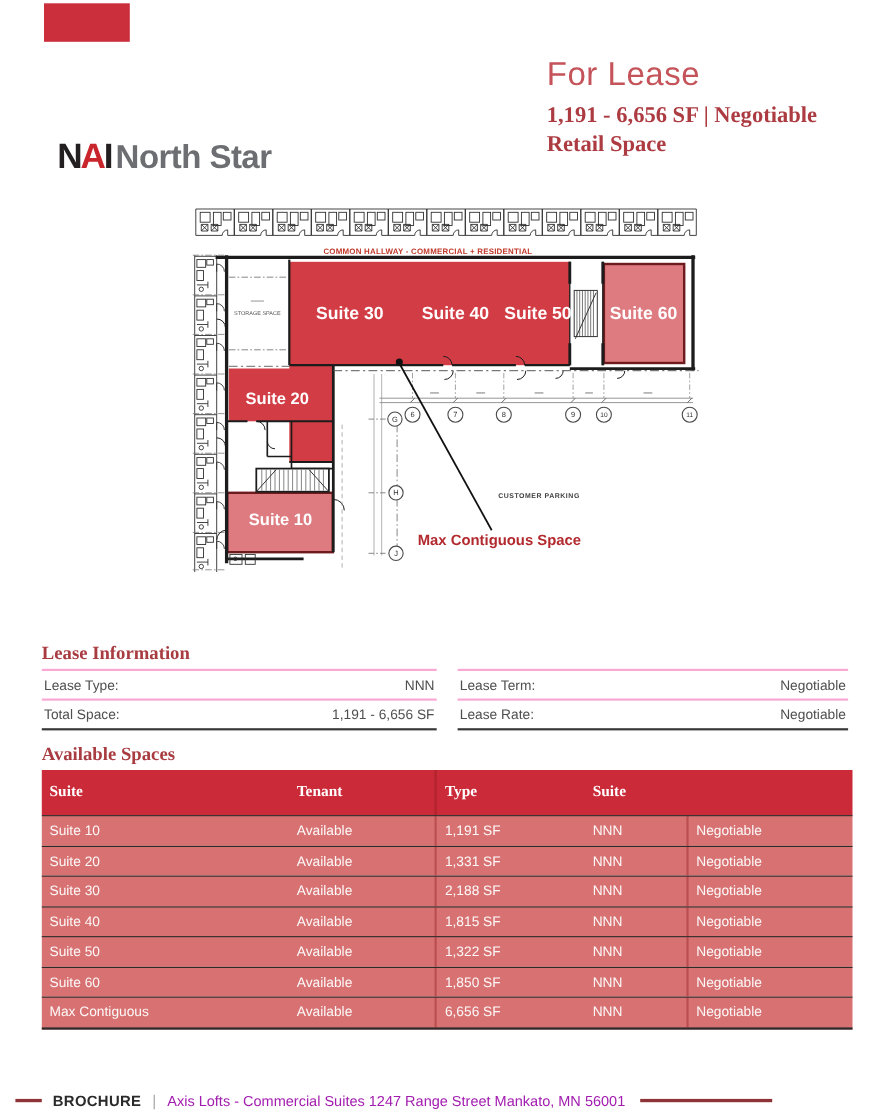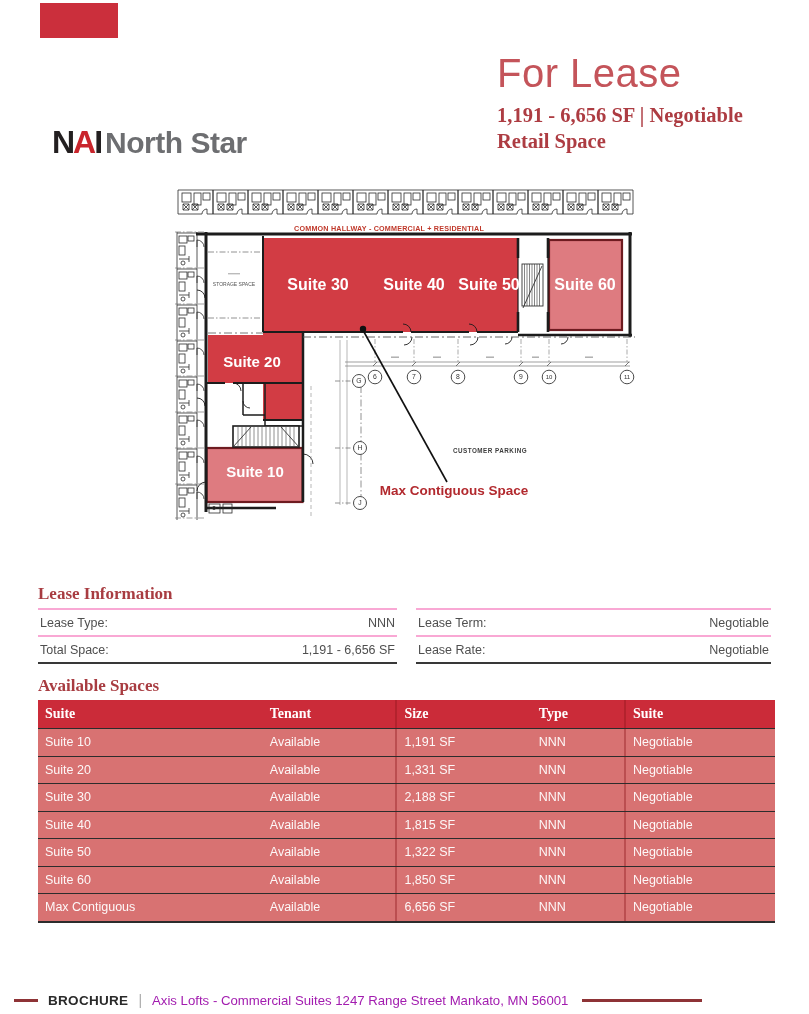--- a/index.html
+++ b/index.html
@@ -7,40 +7,40 @@
     width:809px;height:1014px;position:relative;background:#ffffff;
     font-family:"Liberation Sans",sans-serif;overflow:hidden;
   }
   
   .red-square{position:absolute;left:40px;top:3px;width:78px;height:35px;background:#cb2f3c;}
   .logo{position:absolute;left:52px;top:88px;display:flex;align-items:baseline;white-space:nowrap;}
   .logo .nai{font-weight:900;font-size:32px;letter-spacing:-2px;color:#231f20;margin-top:36px;}
   .logo .nai .a{color:#c9252c;}
   .logo .rest{font-weight:700;font-size:30px;letter-spacing:-0.5px;color:#6d6e71;margin-left:4px;}
   .title-block{position:absolute;left:497px;top:52px;width:290px;}
-  .for-lease{font-size:40px;font-weight:400;color:#c4545a;letter-spacing:.5px;line-height:1.05;}
+  .for-lease{font-size:30px;font-weight:400;color:#c4545a;letter-spacing:.5px;line-height:1.05;}
   .subtitle{margin-top:8px;font-family:"Liberation Serif",serif;font-weight:700;
     font-size:20.5px;line-height:26px;color:#ad3c42;}
   
   .plan{position:absolute;left:175px;top:186px;width:465px;height:336px;}
   
   .section-heading{position:absolute;font-family:"Liberation Serif",serif;font-weight:700;
     font-size:17px;color:#a83c41;}
   .lease-col{position:absolute;top:608px;border-bottom:2px solid #383838;}
   .lease-col .row{display:flex;justify-content:space-between;align-items:center;
     height:25px;border-top:2px solid #f9a8d4;font-size:12.5px;color:#4f4f4f;padding:0 2px;}
   
   .spaces-table{position:absolute;left:38px;top:700px;width:737px;}
   .t-row{display:grid;grid-template-columns:30.5% 18% 18.5% 12.5% 20.5%;
     height:26.5px;align-items:stretch;background:#d87272;color:rgba(255,255,255,.95);
     border-top:1.5px solid #2c2c2c;font-size:12.5px;}
   .t-row>div{padding-left:7px;display:flex;align-items:center;}
   .t-row>div:nth-child(3),.t-row>div:nth-child(5){border-left:2px solid rgba(140,20,25,.38);}
   .t-row.header{background:#cb2b39;color:#ffffff;font-family:"Liberation Serif",serif;
-    font-weight:700;font-size:14px;height:28px;border-top:none;}
+    font-weight:700;font-size:14px;height:41px;border-top:none;}
   .t-row:last-child{border-bottom:2.5px solid #2c2c2c;}
   
   .footer{position:absolute;left:0;top:986px;width:736px;height:28px;display:flex;align-items:center;}
   .f-line{height:3px;background:#8e3336;}
   .f-line.left{width:24px;margin-left:14px;}
   .f-line.right{flex:1;margin-left:14px;margin-right:34px;}
   .f-label{margin-left:10px;font-size:13.5px;font-weight:800;color:#2a2a2a;letter-spacing:.3px;}
   .f-sep{margin:0 10px;color:#a9a9a9;font-size:14px;}
   .f-address{color:#a21caf;font-size:13.2px;font-weight:500;}
 </style>
@@ -259,21 +259,20 @@
     <span>Negotiable</span>
   </div>
 </div>
 
 <div class="section-heading" style="left:38px;top:676px;">Available Spaces</div>
 
 <div class="spaces-table">
   <div class="t-row header">
     <div>Suite</div>
     <div>Tenant</div>
-    <div>Size</div>
     <div>Type</div>
     <div>Suite</div>
   </div>
   <div class="t-row">
     <div>Suite 10</div>
     <div>Available</div>
     <div>1,191 SF</div>
     <div>NNN</div>
     <div>Negotiable</div>
   </div>

